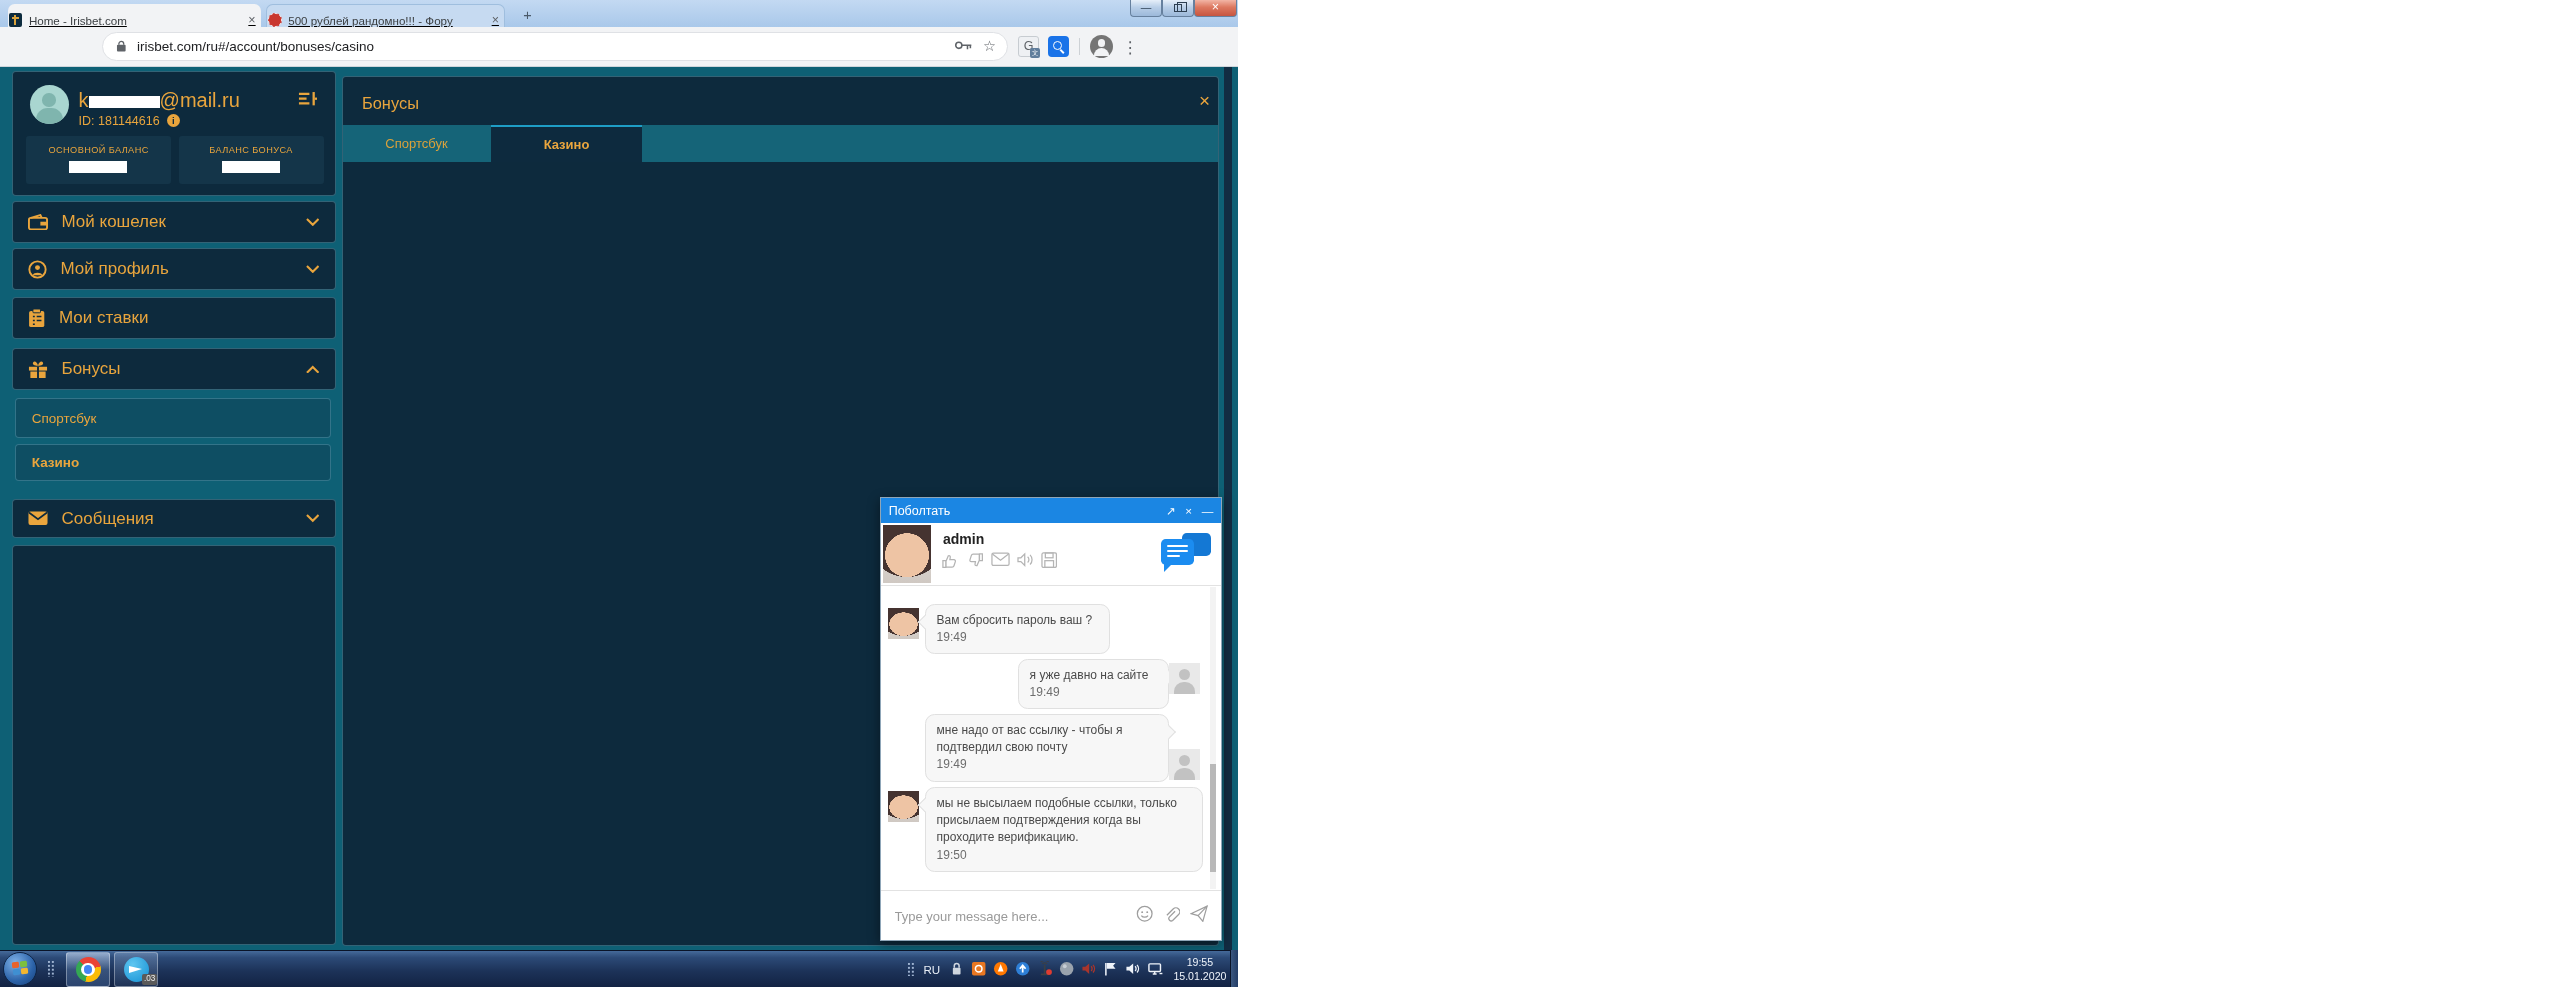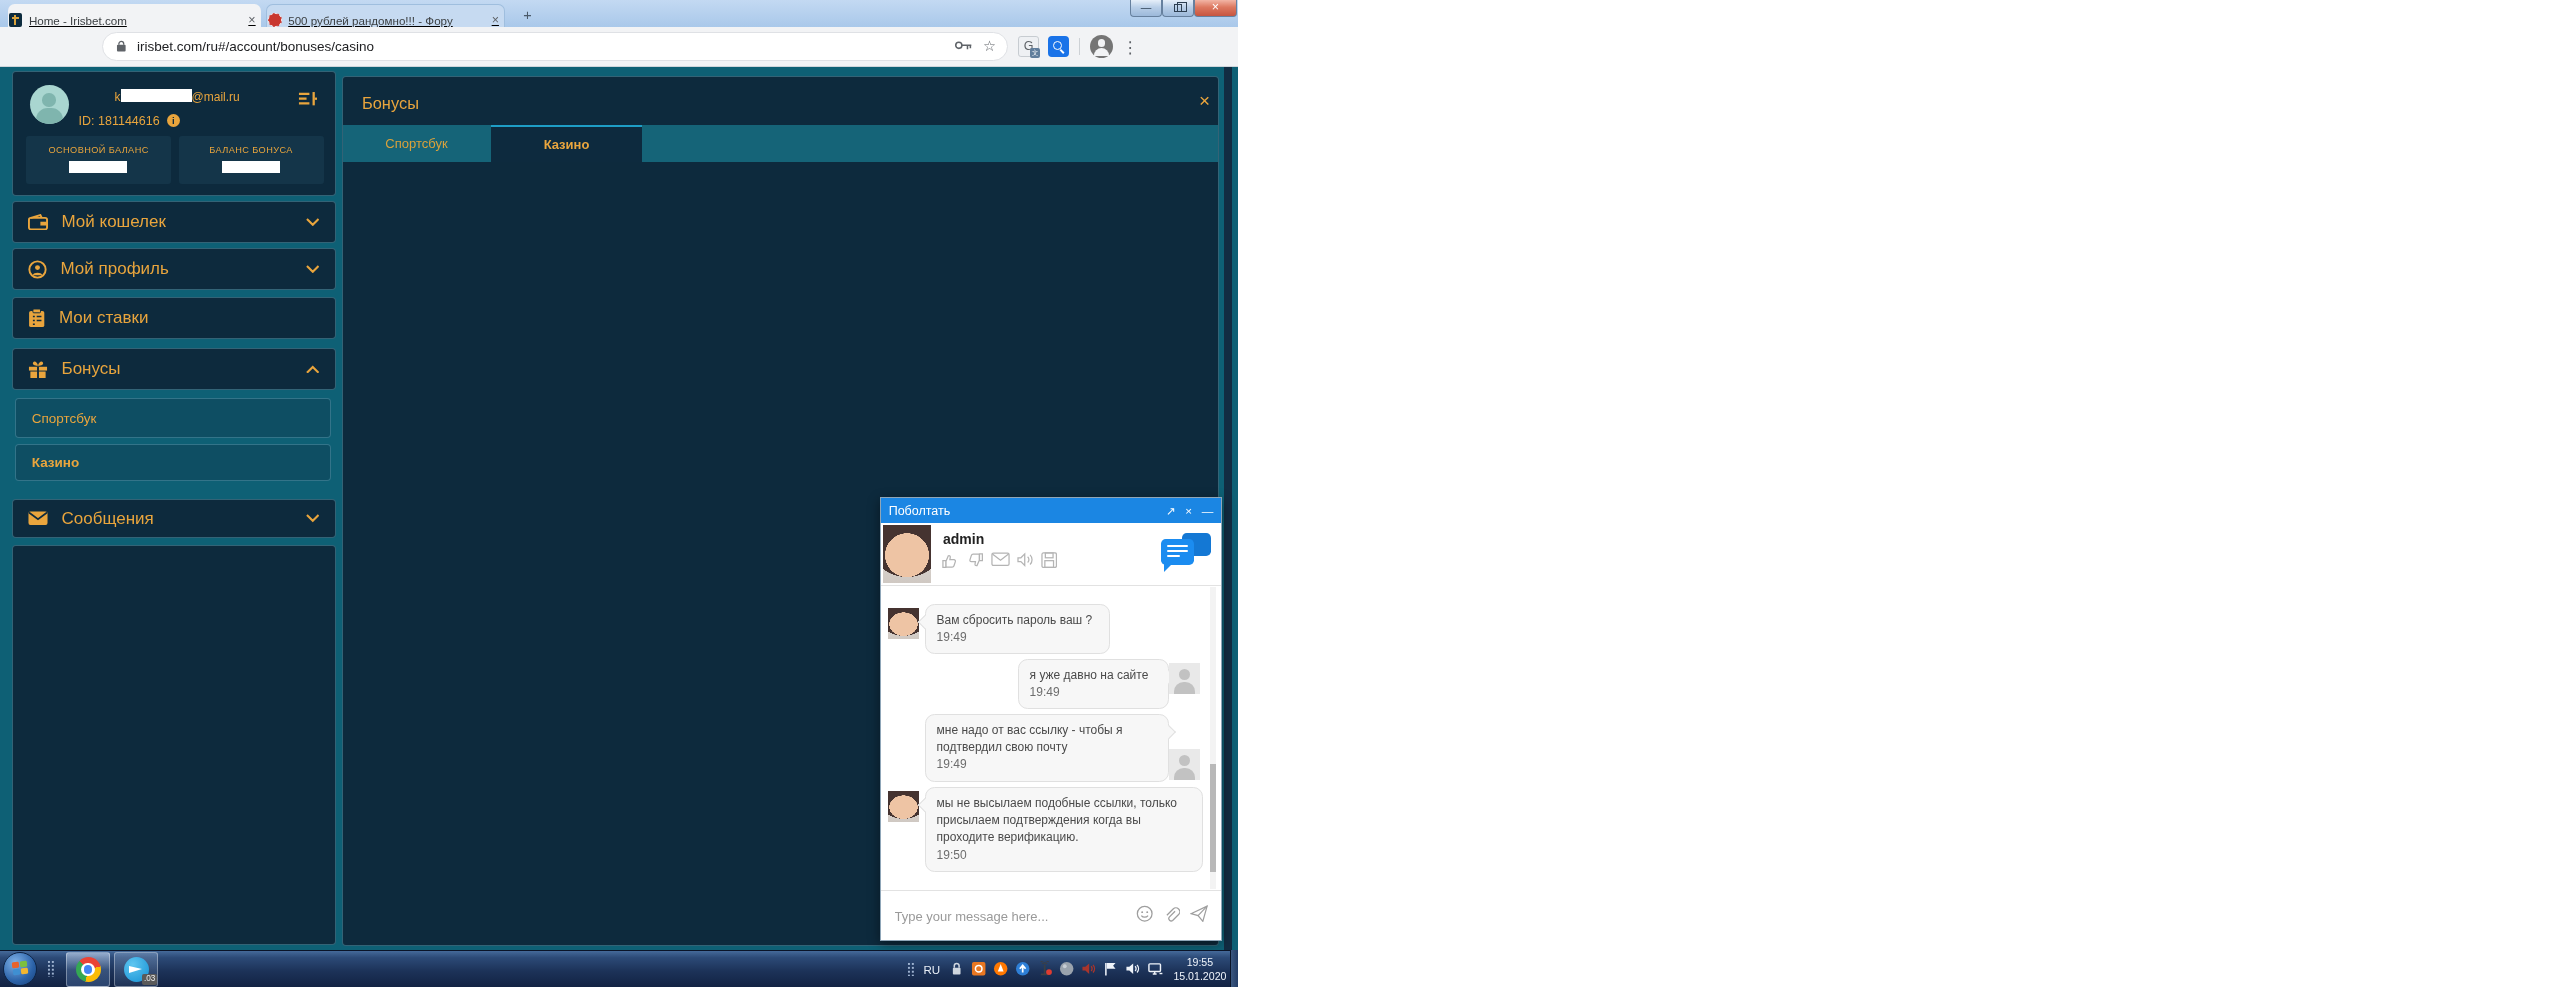--- a/index.html
+++ b/index.html
@@ -52,21 +52,21 @@
 
   .panelbox { background:#0d2a3d; border:1px solid rgba(98,168,188,0.45); border-radius:3.9px; }
   .orange { color:#e9a53d; }
 
   
   #userbox { left:11.6px; top:3.9px; width:324px; height:125px; }
   .uavatar { left:17.4px; top:13.5px; width:39px; height:39px; border-radius:50%; background:#a9d6d0; position:absolute; overflow:hidden;}
   .uavatar::before{content:""; position:absolute; left:12.5px; top:7.7px; width:13.5px; height:13.5px; border-radius:50%; background:#7fb5ae;}
   .uavatar::after{content:""; position:absolute; left:5.8px; top:23px; width:27px; height:17.4px; border-radius:11.6px 11.6px 0 0; background:#7fb5ae;}
   .redact { background:#ffffff; position:absolute; }
-  #uemail { left:66px; top:17.4px; font-size:12px;margin-left:36px; }
+  #uemail { left:66px; top:17.4px; font-size:20px; }
   #uid { left:66px; top:42px; font-size:12.5px; }
   .info-ico { left:154px; top:42px; width:13.5px; height:13.5px; border-radius:50%; background:#e9a53d; color:#0d2a3d;
     font-size:9.6px; font-weight:bold; text-align:center; line-height:13.5px; position:absolute; font-style:normal;}
   .collapse-ico { left:285px; top:19px; position:absolute; }
   .balbox { top:64px; height:48px; background:#143549; border-radius:2.9px; text-align:center; position:absolute; }
   .ballabel { font-size:9.2px; letter-spacing:0.4px; margin-top:8.7px; }
 
   
   .side-item { left:11.6px; width:324px; height:42px; display:flex; align-items:center; padding:0 15.4px; gap:13.5px;
     background:#0d2a3d; border:1px solid rgba(98,168,188,0.45); border-radius:3.9px; }

